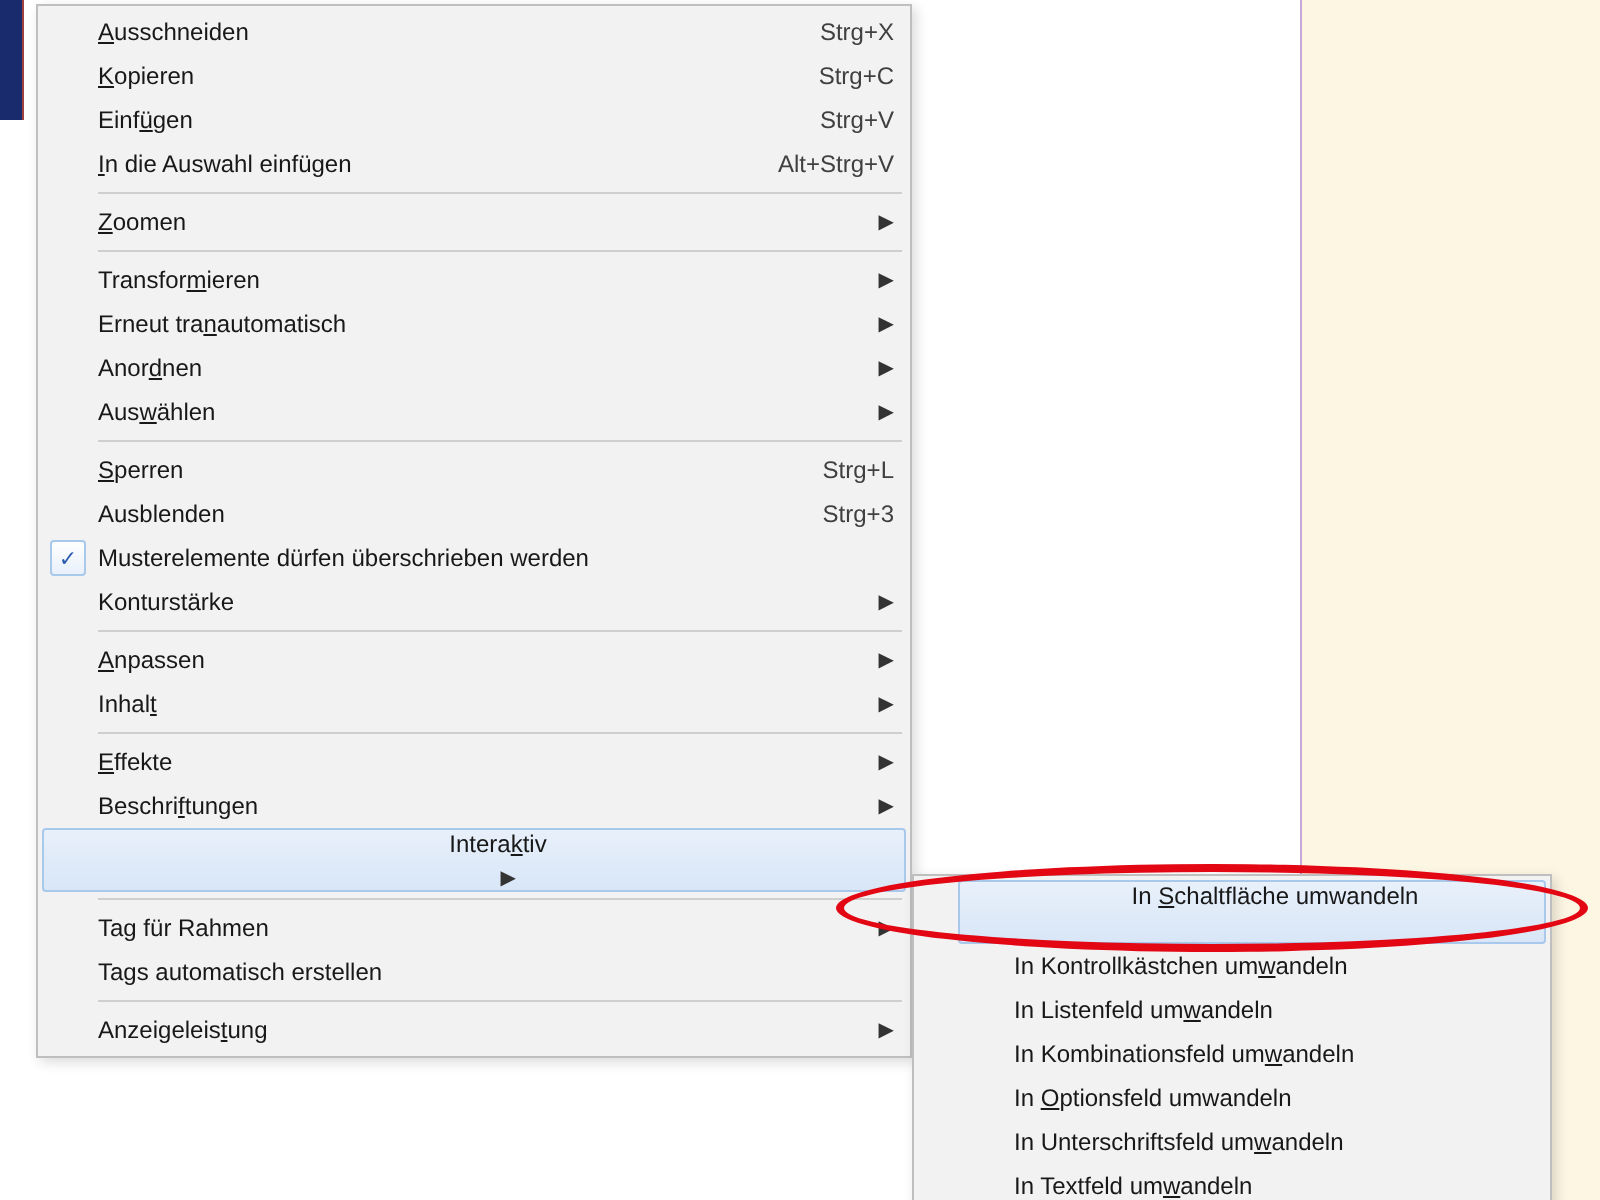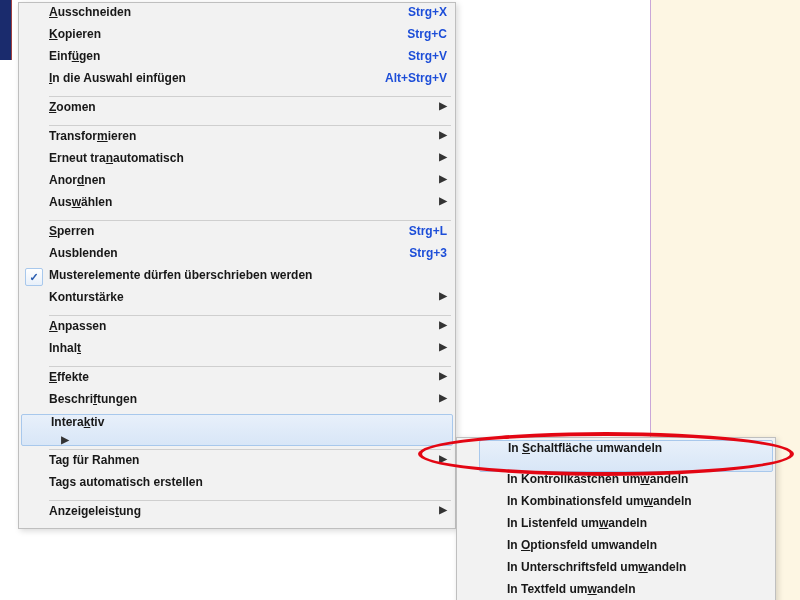--- a/index.html
+++ b/index.html
@@ -42,40 +42,40 @@
       border: 1px solid #bfbfbf;
       box-shadow: 2px 2px 6px rgba(0,0,0,0.15);
     }
     .menu-inner {
       display: flex;
       flex-direction: column;
       padding: 2px;
     }
     .menu-item {
       display: flex;
+      align-items: center;
       height: 22px;
       padding: 0 6px 0 28px;
       position: relative;
       color: #181818;
-      font-weight: bold;
     }
     .menu-item.highlighted {
       background: linear-gradient(#e8f0fa, #d8e6f7);
       border: 1px solid #a8c8ec;
       border-radius: 2px;
       padding: 0 5px 0 29px;
       height: 32px;
       flex-direction: column;
     }
     .menu-item .label {
       flex: 1;
       white-space: nowrap;
     }
     .menu-item .shortcut {
-      color: #1d4ed8;
+      color: #404040;
       padding-left: 20px;
       white-space: nowrap;
     }
     .menu-item .arrow {
       width: 10px;
       text-align: right;
       color: #333;
       font-size: 10px;
       margin-left: 8px;
     }
@@ -230,26 +230,26 @@
 </div>
 
 <div class="submenu" id="submenu-inner">
     <div class="menu-item highlighted">
       <span class="label"><span>In </span><span class="underline">S</span><span>chaltfläche umwandeln</span></span>
     </div>
     <div class="menu-item">
       <span class="label"><span>In Kontrollkästchen um</span><span class="underline">w</span><span>andeln</span></span>
     </div>
     <div class="menu-item">
+      <span class="label"><span>In Listenfeld um</span><span class="underline">w</span><span>andeln</span></span>
+    </div>
+    <div class="menu-item">
       <span class="label"><span>In Kombinationsfeld um</span><span class="underline">w</span><span>andeln</span></span>
     </div>
     <div class="menu-item">
-      <span class="label"><span>In Listenfeld um</span><span class="underline">w</span><span>andeln</span></span>
-    </div>
-    <div class="menu-item">
       <span class="label"><span>In </span><span class="underline">O</span><span>ptionsfeld umwandeln</span></span>
     </div>
     <div class="menu-item">
       <span class="label"><span>In Unterschriftsfeld um</span><span class="underline">w</span><span>andeln</span></span>
     </div>
     <div class="menu-item">
       <span class="label"><span>In Textfeld um</span><span class="underline">w</span><span>andeln</span></span>
     </div>
   </div>
 

